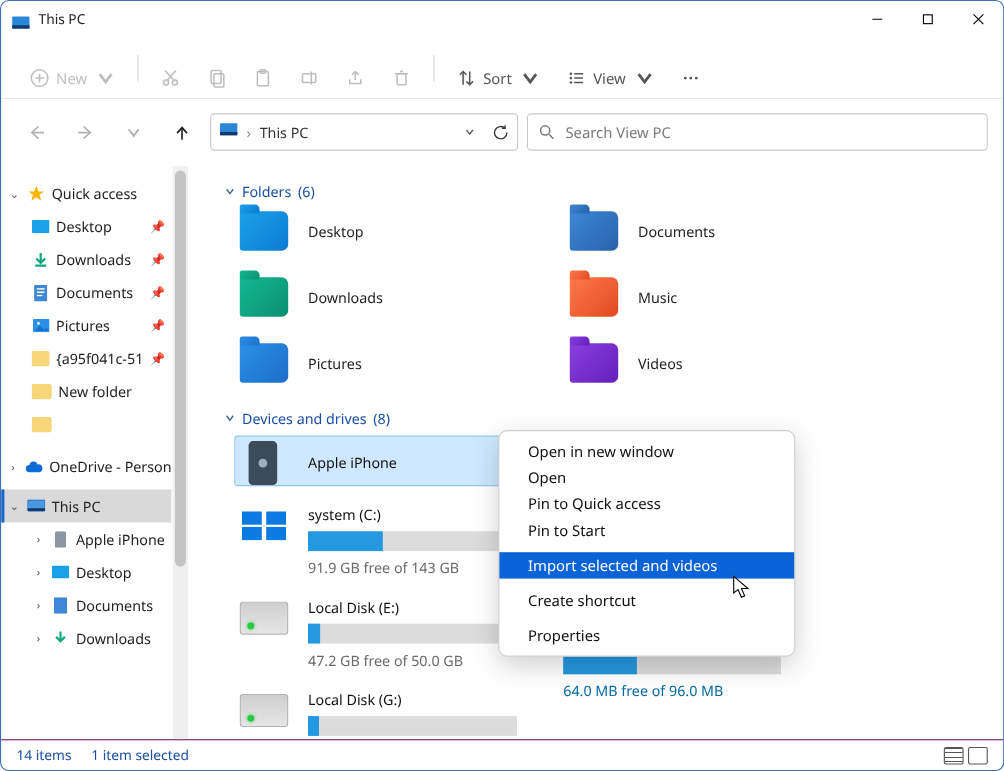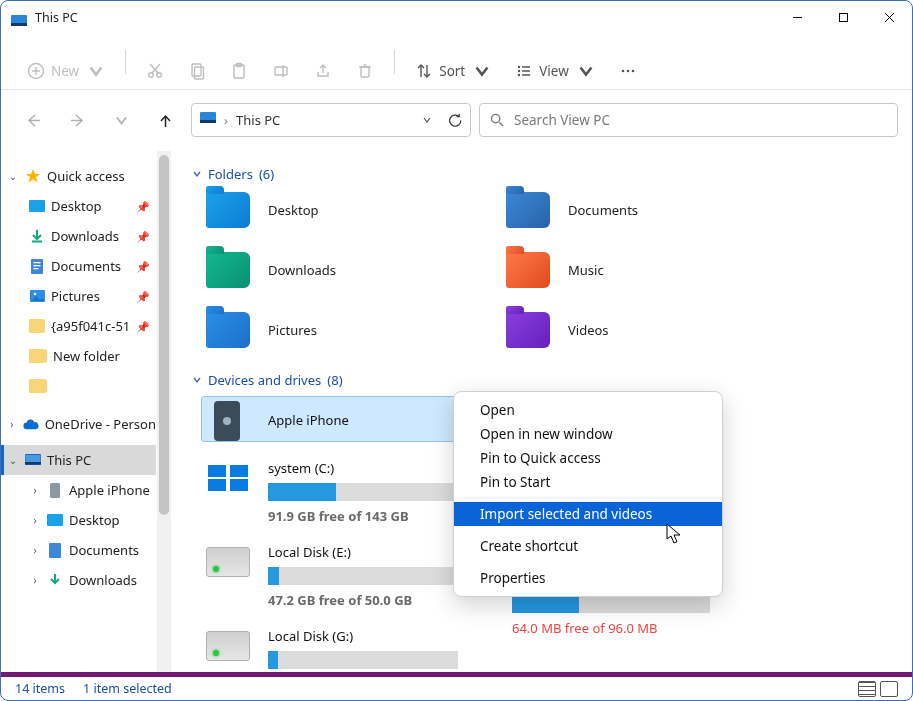--- a/index.html
+++ b/index.html
@@ -41,52 +41,52 @@
 .tree-item.child { padding-left:28px; }
 .tree-item .exp { width:12px; display:flex; justify-content:center; color:#555; font-size:10px;}
 .tree-item.selected { background:#d9d9d9; border-left:3px solid #1a66c9; padding-left:3px;}
 .ico { width:16px; height:16px; display:flex; align-items:center; justify-content:center; }
 .ico.star svg{fill:#f7b500;stroke:none}
 .ico.fold{ width:18px;height:14px;background:#f7d679;border-radius:1px 2px 2px 1px; border-top:4px solid #f7d679; position:relative;}
 .ico.pc svg{fill:#4a98e0;stroke:#1a66c9}
 .ico.cloud svg{fill:#0b6cd4;stroke:none}
 .pin{margin-left:auto; margin-right:6px; font-size:11px;color:#6b6b6b}
 
-.content { flex:1; padding:14px 20px 10px 22px; overflow:hidden; position:relative; margin-left:14px;}
+.content { flex:1; padding:14px 20px 10px 34px; overflow:hidden; position:relative; margin-left:14px;}
 .section-head { display:flex; align-items:center; gap:6px; font-size:13px; color:#1a4fa3; margin-bottom:8px; cursor:pointer;}
 .section-head .chevd{width:10px;height:10px;stroke:#436699;stroke-width:1.3;fill:none;}
 .grid{ display:grid; grid-template-columns: 280px 280px; column-gap:20px; row-gap:22px; margin-bottom:22px; margin-left:14px;}
 .fi { display:flex; align-items:center; gap:18px; font-size:13px; color:#222;}
 .fi .big{ width:44px;height:38px; display:flex; align-items:center; justify-content:center;}
 .drive-row { display:flex; align-items:flex-start; gap:18px; margin-left:14px; margin-bottom:18px;}
 .drive-row .big{ width:44px;height:36px;}
 .drive-info{ flex:1; max-width:470px; }
 .drive-info .nm{font-size:13px; color:#111; margin-bottom:6px;}
 .drive-info .bar{ height:18px; background:#dcdcdc; position:relative; margin-bottom:6px;}
 .drive-info .bar .fill{position:absolute;left:0;top:0;bottom:0; background:#2498e0;}
-.drive-info .free{font-size:13px;color:#6a6a6a;font-weight:bold;}
+.drive-info .free{font-size:13px;color:#6a6a6a;}
 .drive-row.selected { background:#cde8ff; outline:1px solid #8fc6ef; border-radius:2px; padding:4px 0; margin-left:10px; margin-right:260px;}
 .drive-row.selected .big{margin-left:4px}
 
 
 .frag-row { position:absolute; display:flex; align-items:flex-start; gap:10px;}
 .frag-row .bar{ width:198px; height:18px; background:#dcdcdc; position:relative; margin-bottom:6px;}
 .frag-row .bar .fill{position:absolute;left:0;top:0;bottom:0; background:#2498e0;}
-.frag-row .free{font-size:13px;color:#ef4444;}
+.frag-row .free{font-size:13px;color:#0369a1;}
 
 
 .ctxmenu { position:absolute; left:452px; top:390px; width:270px; background:#fff; border:1px solid #cfcfcf; border-radius:8px; box-shadow:0 8px 24px rgba(0,0,0,.18); padding:6px 0; z-index:50; font-size:13.5px;}
 .ctx-item{ height:24px; display:flex; align-items:center; padding:0 26px; cursor:pointer; color:#111;}
 .ctx-item.hover{ background:#0a64d8; color:#fff;}
 .ctx-sep{height:8px}
 .cursor-ptr{position:absolute; left:665px; top:522px; z-index:60;}
 .cursor-ptr svg{width:18px;height:22px;}
 
 
-.statusbar{ position:absolute; left:0; right:0; bottom:0; height:28px; border-top:5px solid #701a75; display:flex; align-items:center; padding:0 14px; font-size:12.5px; color:#1a4fa3; gap:18px;}
+.statusbar{ position:absolute; left:0; right:0; bottom:0; height:28px; border-top:1px solid #701a75; display:flex; align-items:center; padding:0 14px; font-size:12.5px; color:#1a4fa3; gap:18px;}
 .statusbar .spc{flex:1}
 .view-toggle{display:flex;gap:4px}
 .view-toggle div{width:18px;height:16px;border:1px solid #555;border-radius:2px;cursor:pointer}
 
 
 .fbig{width:44px;height:36px;border-radius:3px 6px 6px 3px;position:relative}
 .fbig::before{content:"";position:absolute;top:-6px;left:0;width:18px;height:8px;background:inherit;border-radius:2px 4px 0 0}
 .fbig.desktop{background:linear-gradient(135deg,#1aa2e8,#0d7bd4)}
 .fbig.downloads{background:linear-gradient(135deg,#13b892,#0a9071)}
 .fbig.pictures{background:linear-gradient(135deg,#2a8fe6,#1d6fc9)}
@@ -527,24 +527,24 @@
     </div>
   </div>
 </div>
 
 <div class="scrollgutter">
   <div class="scrollthumb"></div>
 </div>
 
 <div class="ctxmenu">
   <div class="ctx-item">
+      <span>Open in new window</span>
+    </div>
+  <div class="ctx-item">
       <span>Open</span>
-    </div>
-  <div class="ctx-item">
-      <span>Open in new window</span>
     </div>
   <div class="ctx-item">
       <span>Pin to Quick access</span>
     </div>
   <div class="ctx-item">
       <span>Pin to Start</span>
     </div>
   <div class="ctx-sep"></div>
   <div class="ctx-item hover">
       <span>Import selected and videos</span>

